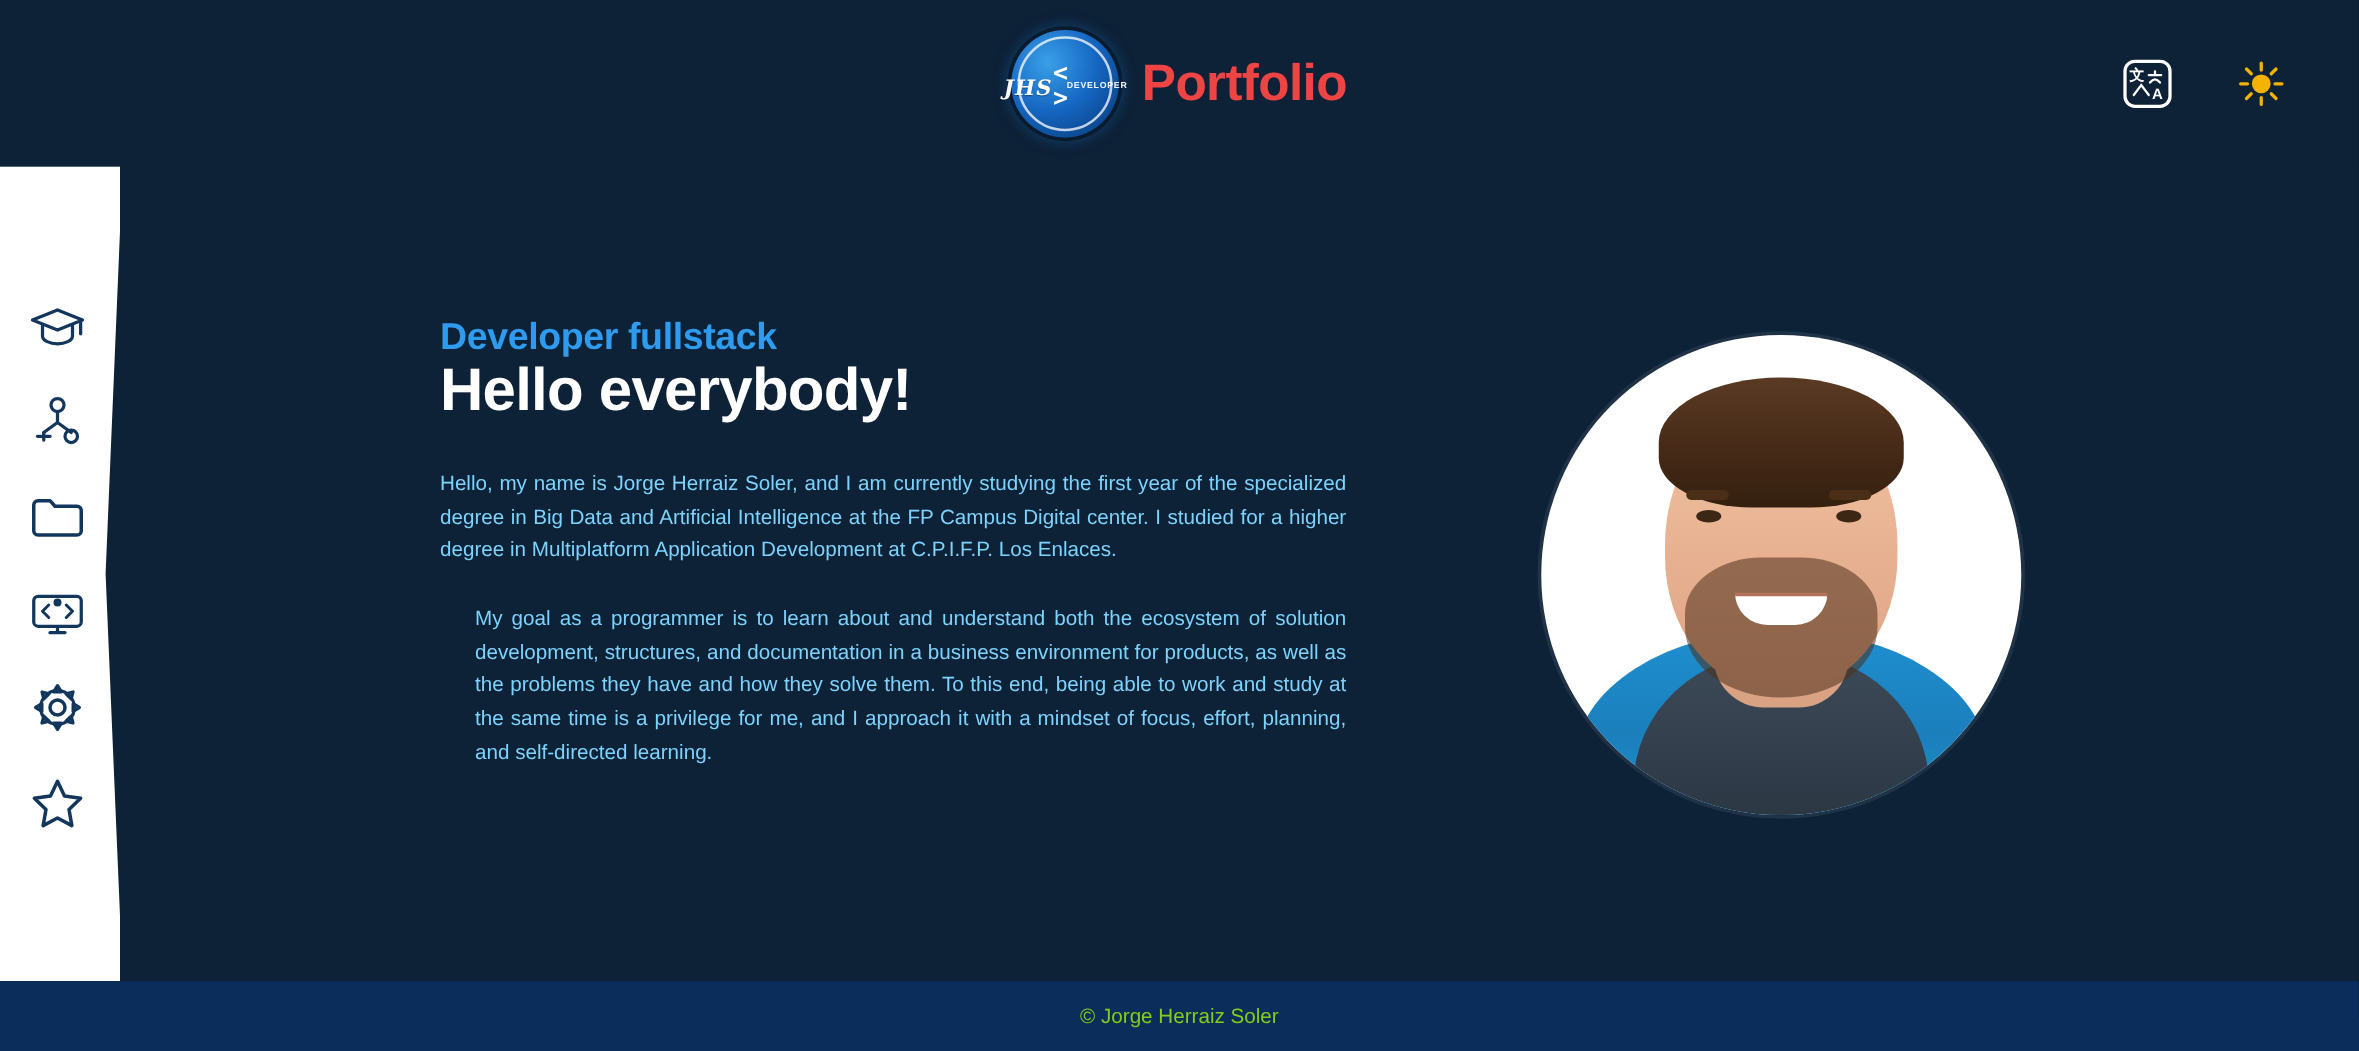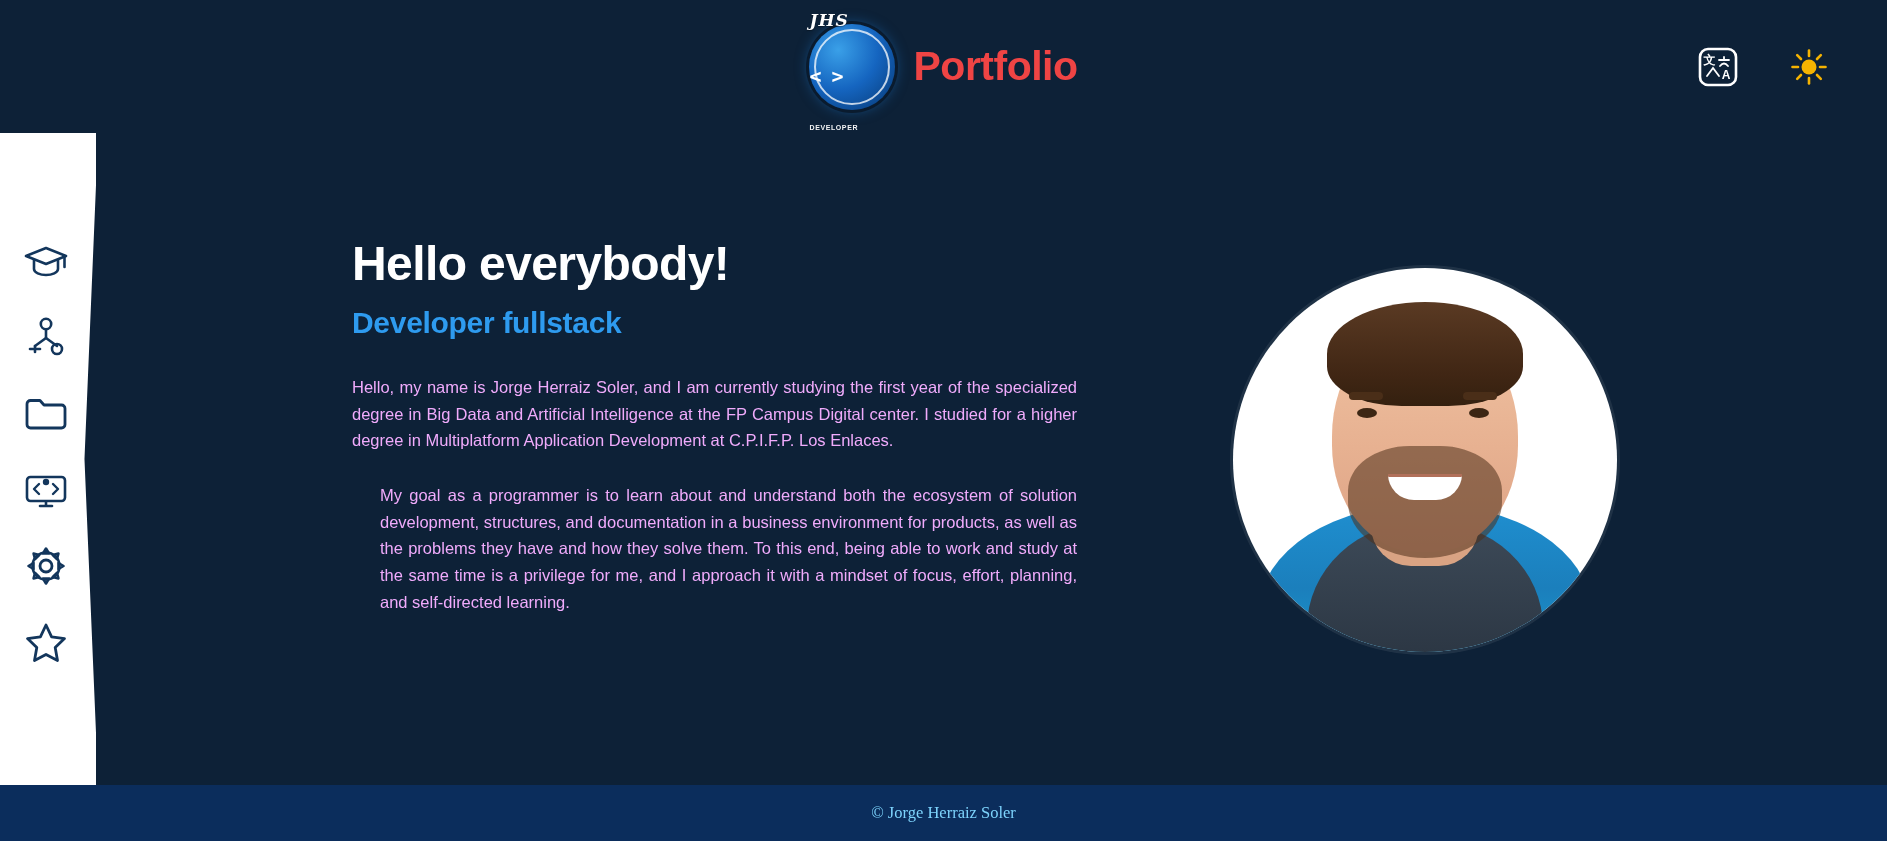--- a/index.html
+++ b/index.html
@@ -36,25 +36,24 @@
     gap: 18px;
   }
   #logo {
     width: 86px;
     height: 86px;
     border-radius: 50%;
     background: radial-gradient(circle at 34% 30%, #3aa0e8 0%, #1565c0 48%, #0c4a92 78%, #07305f 100%);
     box-shadow: 0 0 0 3px #0a1b2e, 0 0 14px rgba(30,130,220,0.55);
     position: relative;
     display: flex;
-    align-items: flex-start;
+    align-items: center;
     justify-content: center;
-    flex-direction: column;
+    flex-direction: row;
     color: #ffffff;
-    gap: 35px;
   }
   #logo .logo-mono {
     font-family: "DejaVu Serif", serif;
     font-style: italic;
     font-size: 17px;
     font-weight: bold;
     line-height: 1;
     letter-spacing: 1px;
     margin-top: 9px;
     text-shadow: 0 1px 1px rgba(0,0,0,0.35);
@@ -165,21 +164,21 @@
     font-size: 30px;
     font-weight: bold;
     color: #2e9bef;
     margin-top: 15px;
     letter-spacing: -0.3px;
   }
   .bio-p {
     margin-top: 34px;
     font-size: 16.5px;
     line-height: 1.62;
-    color: #f0abfc;
+    color: #7dd3fc;
     text-align: justify;
   }
   .bio-p + .bio-p { margin-top: 28px; margin-left: 28px; }
 
   
   #photo-wrap {
     position: absolute;
     left: 1137px;
     top: 135px;
     width: 384px;
@@ -289,23 +288,22 @@
     left: 0;
     bottom: 0;
     width: 1887px;
     height: 56px;
     background: #0b2d5c;
     display: flex;
     align-items: center;
     justify-content: center;
   }
   #footer-text {
-    color: #7dd3fc;
+    color: #84cc16;
     font-size: 16.5px;
-    font-family: Liberation Serif, serif;
   }
 </style>
 </head>
 <body>
 
 <div id="page">
 
   <div id="header">
     <div id="brand">
       <div id="logo">
@@ -409,22 +407,22 @@
         <svg width="46" height="44" viewBox="0 0 46 44" fill="none">
           <path d="M23 5 L28.6 16.8 L41.5 18.6 L32.2 27.6 L34.5 40.5 L23 34.4 L11.5 40.5 L13.8 27.6 L4.5 18.6 L17.4 16.8 Z" stroke="#13365c" stroke-width="2.8" stroke-linejoin="round" fill="none"></path>
         </svg>
       </span>
     </div>
   </div>
 
   <div id="main">
 
     <div id="intro">
+      <div id="role">Developer fullstack</div>
       <div id="greeting">Hello everybody!</div>
-      <div id="role">Developer fullstack</div>
       <p class="bio-p">Hello, my name is Jorge Herraiz Soler, and I am currently studying the first year of the specialized degree in Big Data and Artificial Intelligence at the FP Campus Digital center. I studied for a higher degree in Multiplatform Application Development at C.P.I.F.P. Los Enlaces.</p>
       <p class="bio-p">My goal as a programmer is to learn about and understand both the ecosystem of solution development, structures, and documentation in a business environment for products, as well as the problems they have and how they solve them. To this end, being able to work and study at the same time is a privilege for me, and I approach it with a mindset of focus, effort, planning, and self-directed learning.</p>
     </div>
 
     <div id="photo-wrap">
       <div id="photo">
         <div class="collar"></div>
         <div class="shirt"></div>
         <div class="neck"></div>
         <div class="head"></div>

